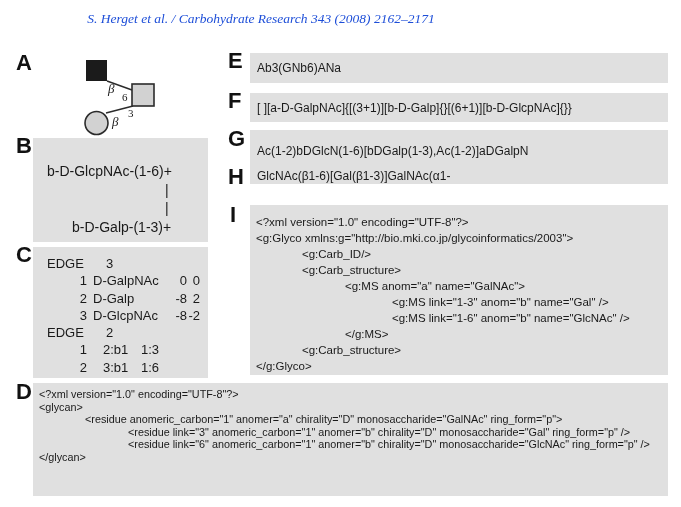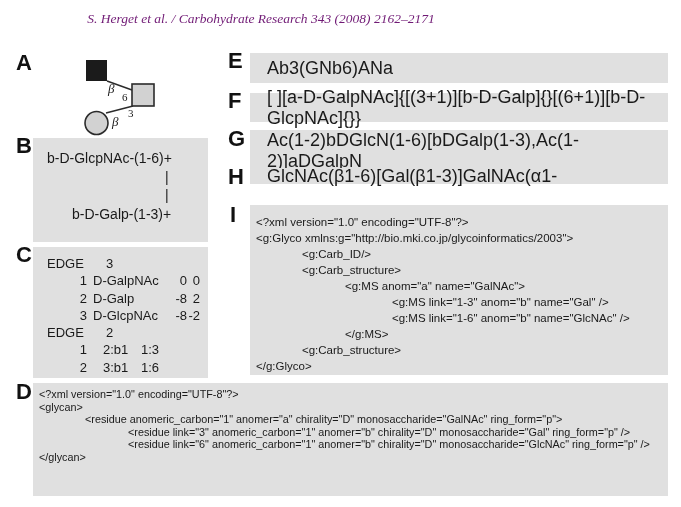--- a/index.html
+++ b/index.html
@@ -1,44 +1,44 @@
 <!DOCTYPE html>
 <html><head>
 <meta charset="utf-8">
 <style>
   html,body{margin:0;padding:0;}
   body{width:681px;height:507px;background:#ffffff;font-family:"Liberation Sans",sans-serif;color:#1a1a1a;}
   .page{position:relative;width:681px;height:507px;overflow:hidden;background:#fff;}
   .citation{position:absolute;top:11px;left:0;width:522px;text-align:center;
-            font-family:"Liberation Serif",serif;font-style:italic;font-size:13.5px;color:#701a75;}
+            font-family:"Liberation Serif",serif;font-style:italic;font-size:13.5px;color:#1d4ed8;}
   .plabel{position:absolute;font-weight:bold;font-size:22px;line-height:1;color:#111;}
   .box{position:absolute;background:#e0e0e0;}
   
   .diagram{position:absolute;left:80px;top:55px;width:95px;height:85px;}
   .beta-t{font-family:"Liberation Serif",serif;font-style:italic;font-size:13px;fill:#1a1a1a;}
   .num-t{font-family:"Liberation Serif",serif;font-size:11px;fill:#1a1a1a;}
   
-  .b-box{left:33px;top:138px;width:175px;height:104px;padding-top:11px;box-sizing:border-box;
+  .b-box{left:33px;top:138px;width:175px;height:104px;padding-top:24px;box-sizing:border-box;
          font-size:14px;line-height:18.5px;}
   .b-l0{padding-left:14px;} .b-bar{padding-left:132px;} .b-l2{padding-left:92px;} .b-l4{padding-left:39px;}
   
   .c-box{left:33px;top:247px;width:175px;height:131px;padding:8px 0 0 14px;box-sizing:border-box;
          font-size:13px;line-height:17.3px;}
   .c-row{display:flex;}
   .c-kw{width:59px;}
   .c-num{width:40px;text-align:right;}
   .c-name{margin-left:6px;width:78px;}
   .c-c1{width:16px;text-align:right;}
   .c-c2{width:13px;text-align:right;}
   .c-bond{margin-left:16px;width:38px;}
   
   .d-box{left:33px;top:383px;width:635px;height:113px;padding:5px 0 0 6px;box-sizing:border-box;
          font-size:10.8px;line-height:12.6px;white-space:nowrap;}
   
-  .one-line{display:flex;align-items:center;padding-left:17px;box-sizing:border-box;font-size:18px;}
+  .one-line{display:flex;align-items:center;padding-left:7px;box-sizing:border-box;font-size:12px;}
   .e-box{left:250px;top:53px;width:418px;height:30px;}
   .f-box{left:250px;top:93px;width:418px;height:29px;}
   .g-box{left:250px;top:130px;width:418px;height:42px;}
   .h-box{left:250px;top:168px;width:418px;height:16px;}
   
   .i-box{left:250px;top:205px;width:418px;height:170px;padding:9px 0 0 6px;box-sizing:border-box;
          font-size:11.5px;line-height:16px;white-space:nowrap;}
   .ind1{padding-left:46px;} .ind2{padding-left:89px;} .ind3{padding-left:136px;}
 </style>
 </head>

